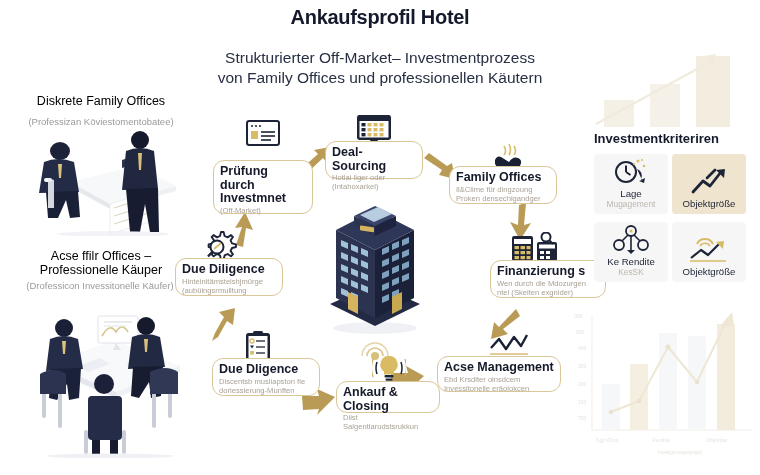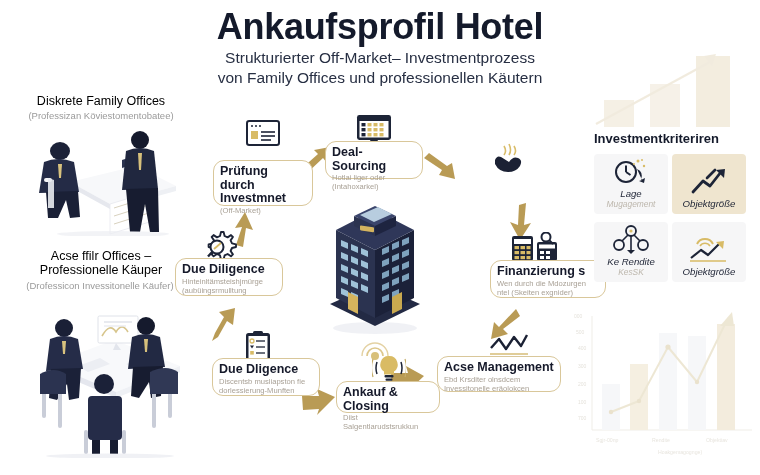--- a/index.html
+++ b/index.html
@@ -9,21 +9,21 @@
     font-family:"Liberation Sans","DejaVu Sans",sans-serif;
     color:#1b2236;
     position:relative;
   }
   .stage{position:absolute;left:0;top:0;width:760px;height:475px;}
   .abs{position:absolute;}
 
   
   #title{
     left:0;top:6px;width:760px;text-align:center;
-    font-size:36px;font-weight:bold;letter-spacing:-0.3px;color:#141a2b;
+    font-size:20px;font-weight:bold;letter-spacing:-0.3px;color:#141a2b;
   }
   #subtitle{
     left:140px;top:48px;width:480px;text-align:center;
     font-size:15.5px;line-height:20px;color:#272f43;
   }
 
   
   .lhead{font-size:12.5px;font-weight:normal;color:#000000;line-height:14px;text-align:center;}
   .lsub{font-size:9.5px;color:#9a9a9a;line-height:12px;text-align:center;}
 
@@ -35,21 +35,20 @@
   .node .nt{font-size:12.5px;font-weight:bold;color:#15192a;line-height:13.5px;}
   .node .ns{font-size:7.6px;color:#a9a196;line-height:9px;margin-top:0;}
   .nodeicon{position:absolute;}
 
   
   #kri-title{font-size:13px;font-weight:bold;color:#141a2b;}
   .kcard{
     box-sizing:border-box;border-radius:4px;
     display:flex;flex-direction:column;align-items:center;justify-content:flex-end;
     padding-bottom:5px;
-    font-style:italic;
   }
   .kcard.light{background:#f6f6f7;}
   .kcard.tan{background:#efe5cf;}
   .klabel{font-size:9.6px;color:#1d2334;line-height:11px;text-align:center;}
   .ksub{font-size:8.4px;color:#bdb7ad;line-height:10px;text-align:center;}
 
   
   .faded{opacity:.5;}
   .ctick{font-size:5px;fill:#c9c3b5;font-family:"Liberation Sans",sans-serif;}
   .clab{font-size:5.2px;fill:#cfc9bb;font-family:"Liberation Sans",sans-serif;}
@@ -67,21 +66,21 @@
 
   <svg class="abs faded" style="left:592px;top:22px;" width="165" height="105" viewBox="0 0 165 105">
     <rect x="12" y="78" width="30" height="27" fill="#ece2cd"></rect>
     <rect x="58" y="62" width="30" height="43" fill="#eee5d2"></rect>
     <rect x="104" y="34" width="34" height="71" fill="#e8dcc1"></rect>
     <path d="M4 102 L118 40" stroke="#e4d9bf" stroke-width="2.4" fill="none"></path>
     <path d="M112 34 L124 32 L120 44 Z" fill="#e4d9bf"></path>
   </svg>
 
   <div class="abs lhead" style="left:8px;top:94px;width:186px;">Diskrete Family Offices</div>
-  <div class="abs lsub" style="left:8px;top:110px;width:186px;">(Professizan Köviestomentobatee)</div>
+  <div class="abs lsub" style="left:8px;top:116px;width:186px;">(Professizan Köviestomentobatee)</div>
 
   <svg class="abs" style="left:18px;top:124px;" width="170" height="112" viewBox="0 0 170 112">
 
     <polygon points="52,58 118,42 158,62 92,80" fill="#f7f8fa"></polygon>
     <polygon points="52,58 52,63 92,85 92,80" fill="#e6e8ee"></polygon>
     <polygon points="92,80 92,85 158,67 158,62" fill="#eef0f4"></polygon>
 
     <polygon points="92,80 92,110 138,96 138,66" fill="#ffffff" stroke="#e7e9ef" stroke-width="0.8"></polygon>
     <line x1="96" y1="84" x2="134" y2="72" stroke="#d9d2bf" stroke-width="1"></line>
     <line x1="96" y1="92" x2="134" y2="80" stroke="#d9d2bf" stroke-width="1"></line>
@@ -280,20 +279,25 @@
     <div class="ns">Hotlai liger oder</div>
     <div class="ns">(Intahoxarkel)</div>
   </div>
 
   <svg class="nodeicon" style="left:489px;top:142px;" width="38" height="30" viewBox="0 0 38 30">
     <path d="M15 4 q3 5 0 9" stroke="#d9bd6a" stroke-width="1.6" fill="none"></path>
     <path d="M20 2 q3 6 0 11" stroke="#d9bd6a" stroke-width="1.6" fill="none"></path>
     <path d="M25 4 q3 5 0 9" stroke="#d9bd6a" stroke-width="1.6" fill="none"></path>
     <path d="M6 18 q2 -5 6 -3 l8 5 q4 -6 9 -4 q5 2 2 8 q-4 6 -12 6 q-9 0 -13 -8 z" fill="#1b2134"></path>
   </svg>
+  <div class="abs node" style="left:449px;top:166px;width:108px;height:38px;">
+    <div class="nt">Family Offices</div>
+    <div class="ns">Il&amp;Clime für dingzoung</div>
+    <div class="ns">Proken densechigandger</div>
+  </div>
 
   <svg class="nodeicon" style="left:511px;top:232px;" width="48" height="32" viewBox="0 0 48 32">
     <rect x="1" y="4" width="21" height="25" rx="2" fill="#1d2437"></rect>
     <rect x="3" y="7" width="17" height="5" fill="#ffffff"></rect>
     <g fill="#d8bb66">
       <rect x="3.5" y="14" width="4.5" height="3.2"></rect>
         <rect x="9.5" y="14" width="4.5" height="3.2"></rect>
         <rect x="15.5" y="14" width="4" height="3.2"></rect>
       <rect x="3.5" y="19" width="4.5" height="3.2"></rect>
         <rect x="9.5" y="19" width="4.5" height="3.2"></rect>
@@ -378,21 +382,21 @@
     <g fill="#1d2437">
         <circle cx="7" cy="7" r="1"></circle>
         <circle cx="11" cy="7" r="1"></circle>
         <circle cx="15" cy="7" r="1"></circle>
       </g>
     <rect x="6" y="12" width="7" height="8" fill="#d8bb66"></rect>
     <line x1="16" y1="13" x2="30" y2="13" stroke="#1d2437" stroke-width="1.6"></line>
     <line x1="16" y1="17" x2="30" y2="17" stroke="#1d2437" stroke-width="1.6"></line>
     <line x1="16" y1="21" x2="26" y2="21" stroke="#1d2437" stroke-width="1.6"></line>
   </svg>
-  <div class="abs node" style="left:213px;top:160px;width:100px;height:46px;">
+  <div class="abs node" style="left:213px;top:160px;width:100px;height:54px;">
     <div class="nt">Prüfung durch</div>
     <div class="nt">Investmnet</div>
     <div class="ns">(Off-Market)</div>
   </div>
 
   <div class="abs" id="kri-title" style="left:594px;top:131px;width:166px;">Investmentkriteriren</div>
 
   <div class="abs kcard light" style="left:594px;top:154px;width:74px;height:60px;">
     <svg width="44" height="30" viewBox="0 0 44 30" style="margin-bottom:1px;">
       <circle cx="17" cy="15" r="10" fill="none" stroke="#1d2437" stroke-width="2"></circle>

